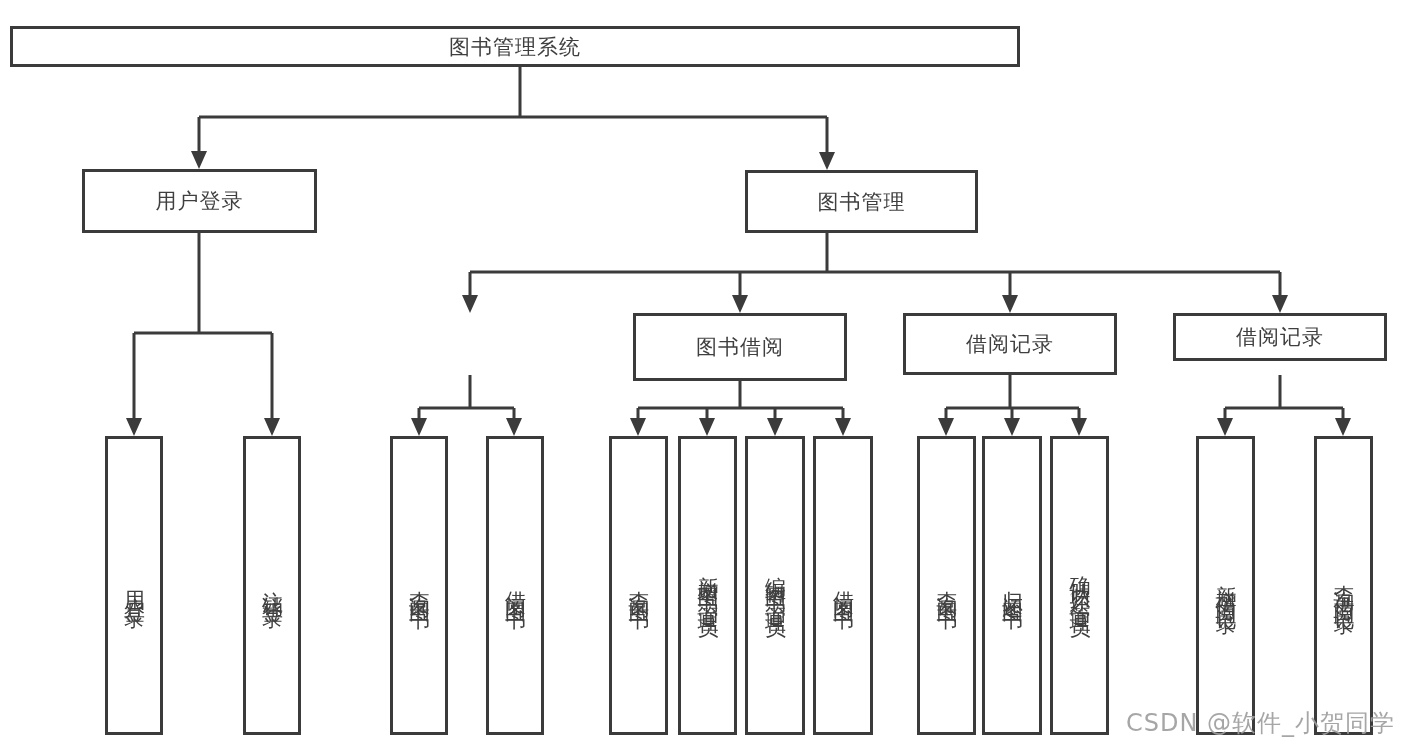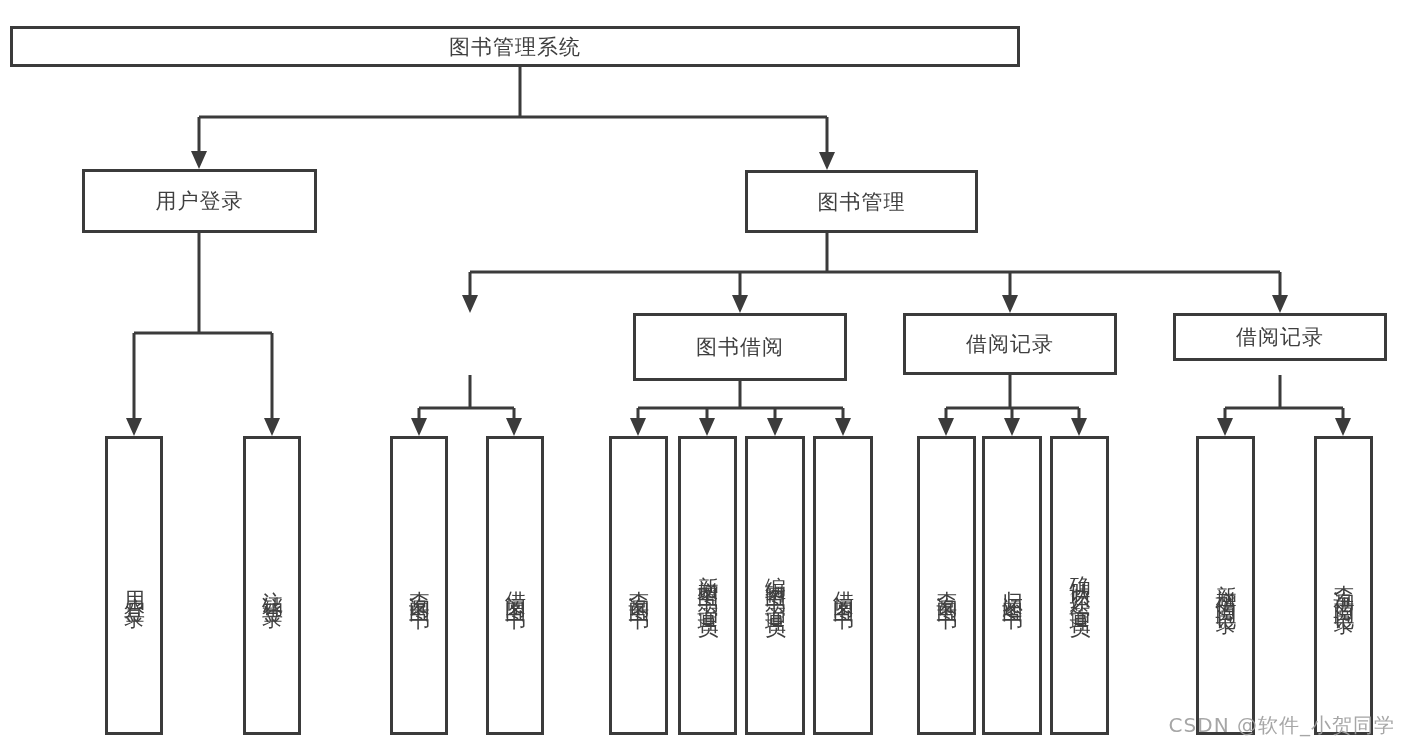--- a/index.html
+++ b/index.html
@@ -42,21 +42,21 @@
     text-orientation: mixed;
     font-size: 21px;
     letter-spacing: 6px;
     line-height: 1;
     white-space: nowrap;
   }
   .watermark {
     position: absolute;
     right: 10px;
     bottom: 8px;
-    font-size: 20px;
+    font-size: 24px;
     color: rgba(158, 158, 158, 0.92);
     letter-spacing: 1px;
     white-space: nowrap;
   }
 </style>
 </head>
 <body>
 
 <div class="canvas">
 

